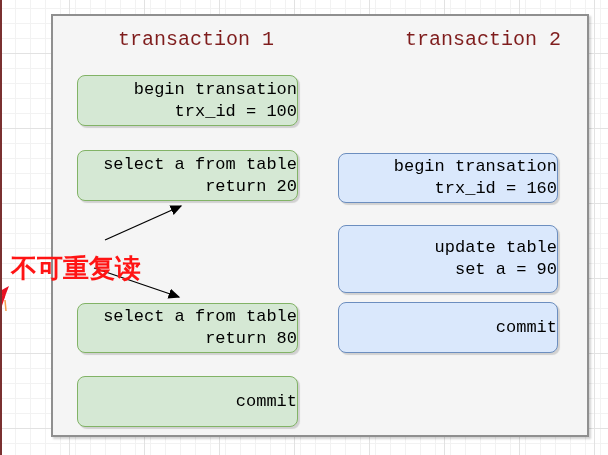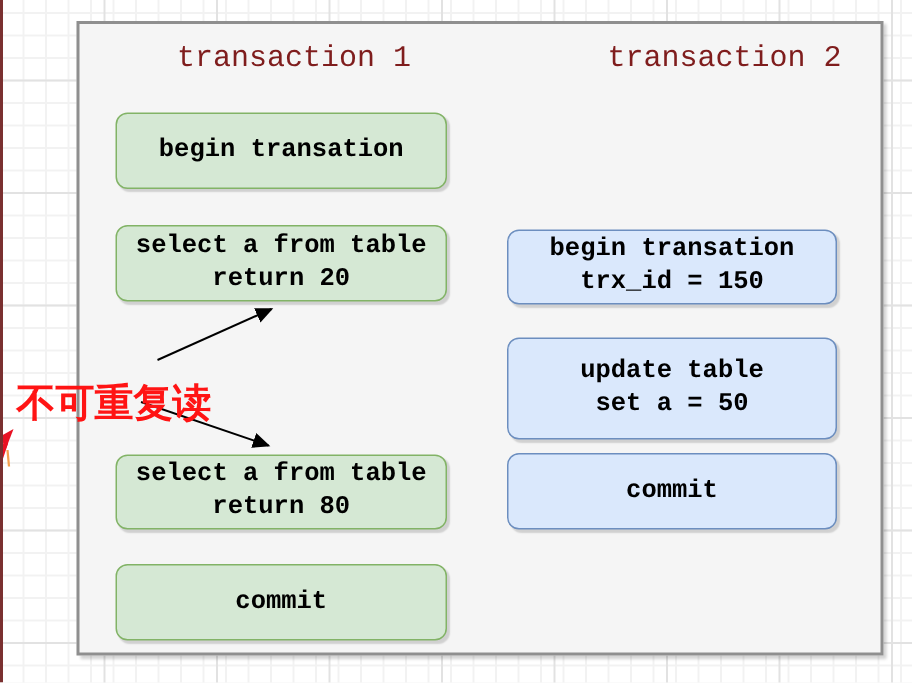--- a/index.html
+++ b/index.html
@@ -25,23 +25,23 @@
     box-shadow:2px 2px 2px rgba(0,0,0,0.18);
     z-index:1;
   }
   .col-title{
     font-weight:normal;font-size:20px;line-height:20px;color:#7f1d1d;
     white-space:nowrap;z-index:3;
   }
   #title-t1{left:118px;top:30px;}
   #title-t2{left:377px;top:30px;margin-left:28px;}
   .node{
-    display:flex;flex-direction:column;align-items:center;justify-content:center;
+    display:flex;flex-direction:column;align-items:flex-end;justify-content:center;
     border-radius:8px;border:1px solid;box-sizing:border-box;
-    font-weight:bold;font-size:17px;line-height:22px;color:#000;
+    font-weight:normal;font-size:17px;line-height:22px;color:#000;
     text-align:center;white-space:nowrap;z-index:3;
     box-shadow:2px 2px 1px rgba(0,0,0,0.15);
   }
   .green{background:#d5e8d4;border-color:#82b366;}
   .blue{background:#dae8fc;border-color:#6c8ebf;}
   .g{left:77px;width:221px;}
   .b{left:338px;width:220px;}
   #g1{top:75px;height:51px;}
   #g2{top:150px;height:51px;}
   #g3{top:303px;height:50px;}
@@ -61,40 +61,41 @@
 
 <div class="abs" id="edge-line"></div>
 
 <div class="abs" id="container"></div>
 
 <div class="abs col-title" id="title-t1">transaction 1</div>
 <div class="abs col-title" id="title-t2">transaction 2</div>
 
 <div class="abs node green g" id="g1">
   <span>begin transation</span>
+  <span>trx_id = 100</span>
 </div>
 <div class="abs node green g" id="g2">
   <span>select a from table</span>
   <span>return 20</span>
 </div>
 <div class="abs node green g" id="g3">
   <span>select a from table</span>
   <span>return 80</span>
 </div>
 <div class="abs node green g" id="g4">
   <span>commit</span>
 </div>
 
 <div class="abs node blue b" id="b1">
   <span>begin transation</span>
-  <span>trx_id = 150</span>
+  <span>trx_id = 160</span>
 </div>
 <div class="abs node blue b" id="b2">
   <span>update table</span>
-  <span>set a = 50</span>
+  <span>set a = 90</span>
 </div>
 <div class="abs node blue b" id="b3">
   <span>commit</span>
 </div>
 
 <div class="abs" id="annotation" style="color: rgb(255, 20, 20); margin-top: 16px;">不可重复读</div>
 
 <svg class="abs" id="arrow-layer" width="608" height="455" viewBox="0 0 608 455">
   <defs>
     <marker id="ah-black" markerWidth="11" markerHeight="9" refX="8" refY="4" orient="auto">

